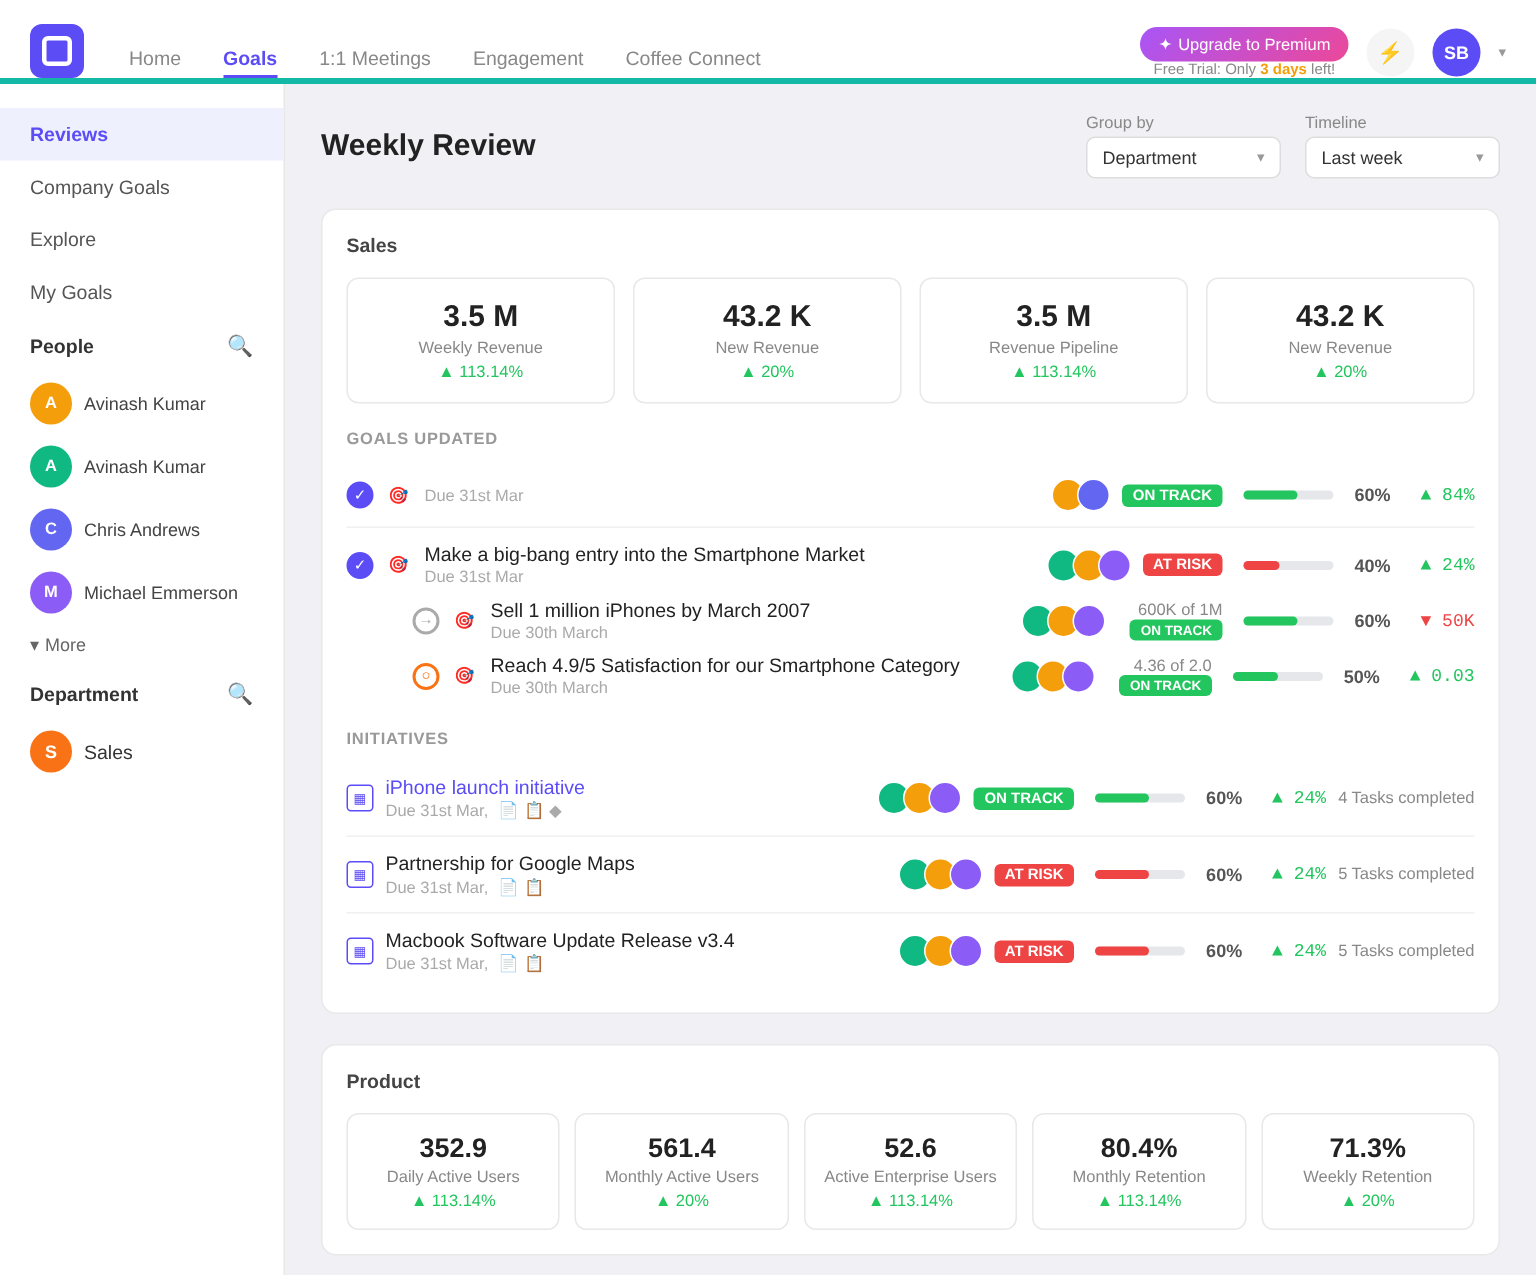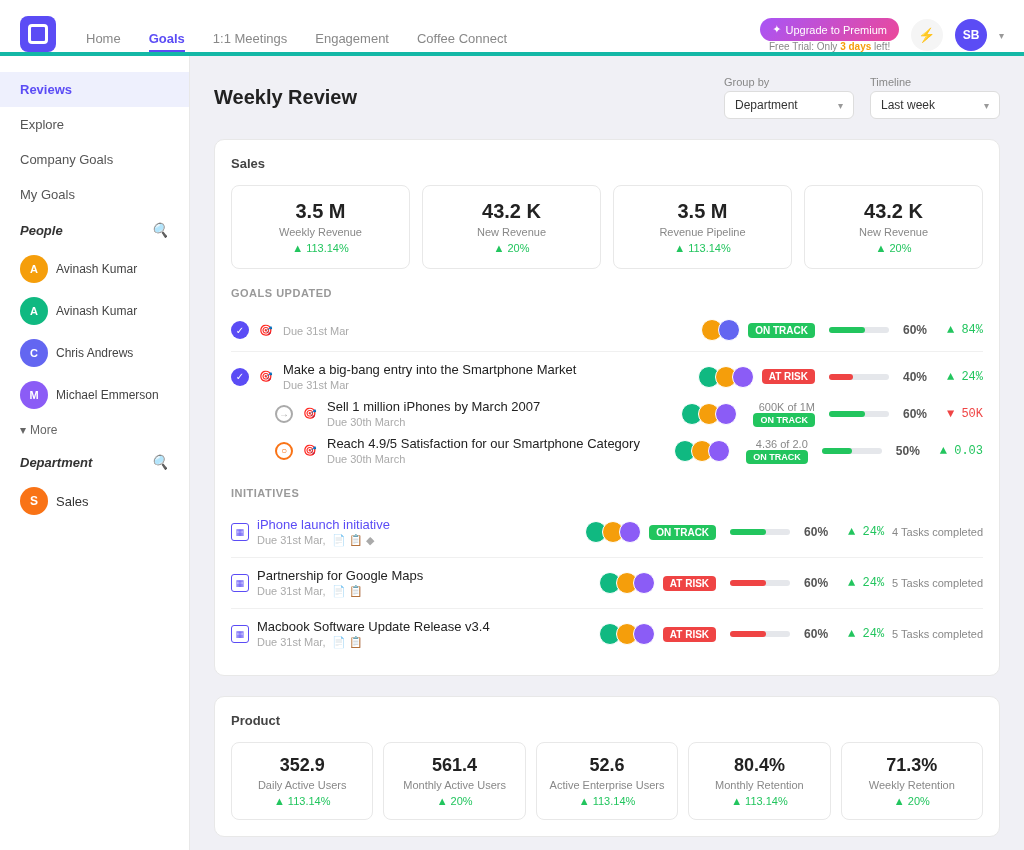--- a/index.html
+++ b/index.html
@@ -20,21 +20,21 @@
     .trial-sub { font-size: 10px; color: #888; }
     .trial-sub span { color: #f59e0b; font-weight: 600; }
 
     
     .main { display: flex; flex: 1; overflow: hidden; }
     
     
     .sidebar { width: 190px; background: #fff; border-right: 1px solid #e8e8e8; padding: 16px 0; flex-shrink: 0; overflow-y: auto; }
     .sidebar-item { padding: 10px 20px; cursor: pointer; font-size: 13px; color: #555; border-radius: 0; }
     .sidebar-item.active { background: #eef0fd; color: #5b4cf5; font-weight: 600; }
-    .sidebar-section { padding: 10px 20px; font-size: 13px; font-weight: 600; color: #333; display: flex; align-items: center; justify-content: space-between; font-style: italic; }
+    .sidebar-section { padding: 10px 20px; font-size: 13px; font-weight: 600; color: #333; display: flex; align-items: center; justify-content: space-between; }
     .sidebar-section-label { cursor: pointer; }
     .search-icon { color: #aaa; cursor: pointer; font-size: 14px; }
     .sidebar-person { display: flex; align-items: center; gap: 8px; padding: 7px 20px; cursor: pointer; }
     .avatar-circle { width: 28px; height: 28px; border-radius: 50%; flex-shrink: 0; }
     .person-name { font-size: 12px; color: #444; }
     .more-item { padding: 7px 20px; color: #666; font-size: 12px; cursor: pointer; display: flex; align-items: center; gap: 4px; }
     .dept-item { display: flex; align-items: center; gap: 8px; padding: 7px 20px; cursor: pointer; }
     .dept-avatar { width: 28px; height: 28px; border-radius: 50%; background: #f97316; color: #fff; display: flex; align-items: center; justify-content: center; font-size: 12px; font-weight: 600; }
     
     
@@ -126,22 +126,22 @@
       </div>
       <div class="avatar-btn">SB</div>
       <span class="chevron">▾</span>
     </div>
   </div>
 
   <div class="main">
 
     <div class="sidebar">
       <div class="sidebar-item active">Reviews</div>
+      <div class="sidebar-item">Company Goals</div>
       <div class="sidebar-item">Explore</div>
-      <div class="sidebar-item">Company Goals</div>
       <div class="sidebar-item">My Goals</div>
 
       <div class="sidebar-section">
         <span class="sidebar-section-label">People</span>
         <span class="search-icon">🔍</span>
       </div>
 
       <div class="sidebar-person">
         <div class="avatar-circle" style="background: #f59e0b; width:28px;height:28px;border-radius:50%;display:flex;align-items:center;justify-content:center;color:#fff;font-size:11px;font-weight:600;">A</div>
         <span class="person-name">Avinash Kumar</span>

